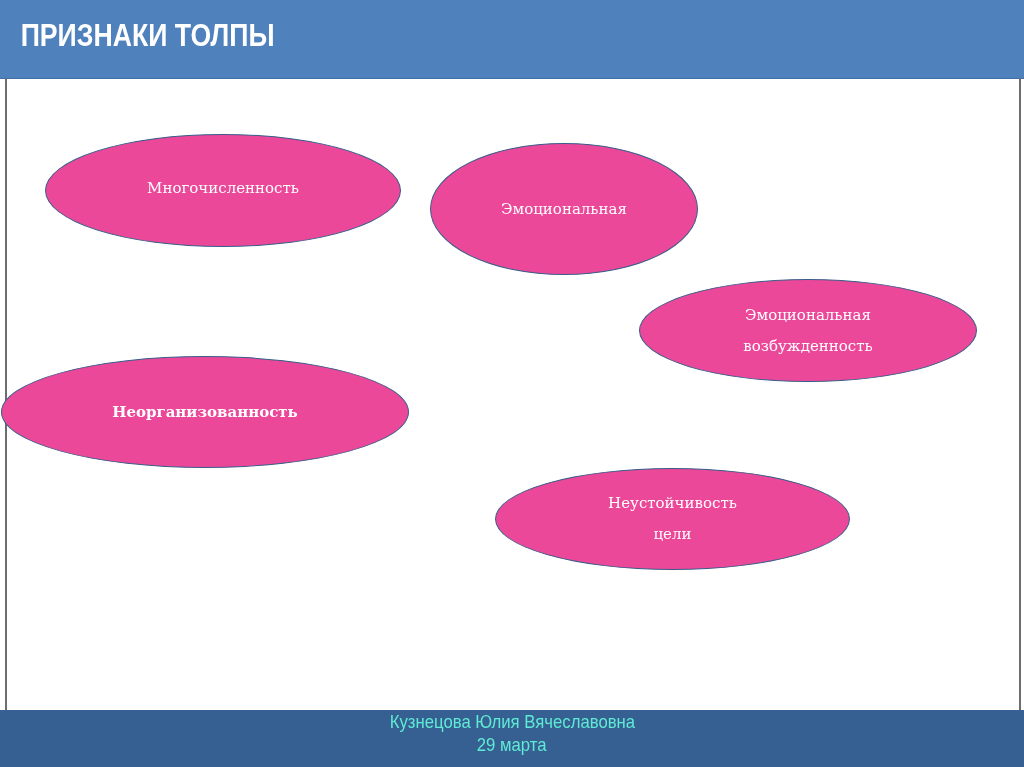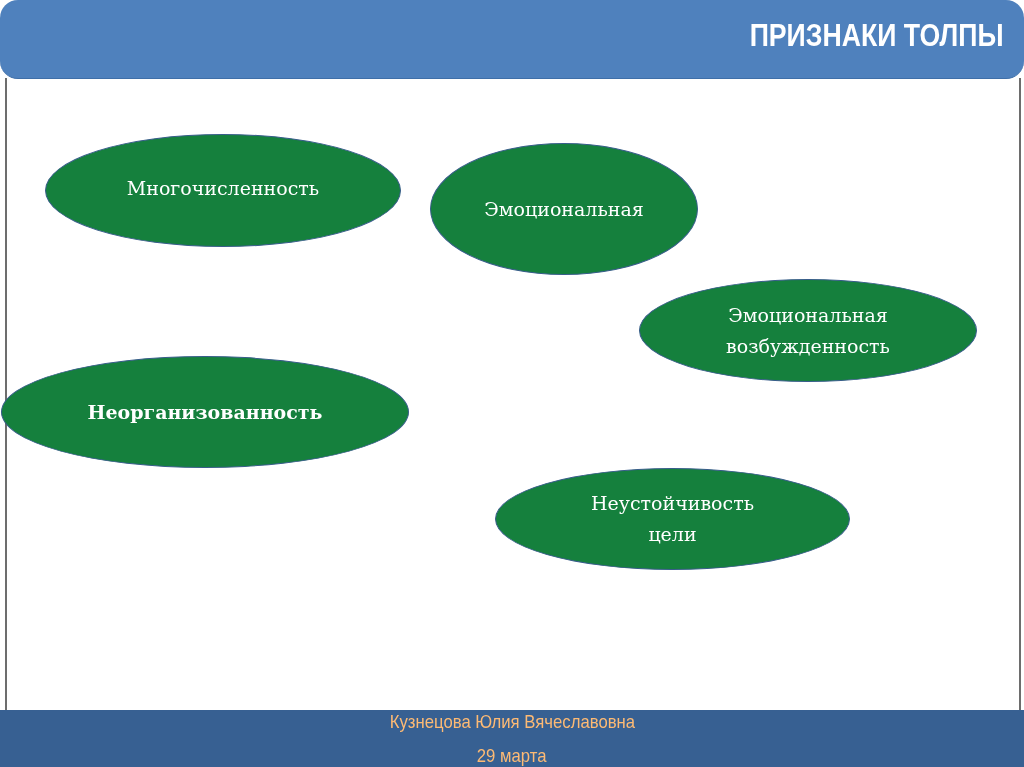--- a/index.html
+++ b/index.html
@@ -5,59 +5,59 @@
     html, body { margin: 0; padding: 0; }
     body {
       width: 1024px; height: 767px; position: relative; overflow: hidden;
       background: #ffffff;
       font-family: "Liberation Sans", sans-serif;
     }
     .header {
       position: absolute; left: 0; top: 0; width: 1024px; height: 78px;
       background: #4f81bd;
       border-bottom: 1px solid #3f6fa8;
-      display: flex; align-items: center; justify-content: flex-end; border-radius: 18px;
+      display: flex; align-items: center; justify-content: flex-start;
     }
     .header-title {
       color: #ffffff; font-weight: bold; font-size: 31px;
       font-family: "Liberation Sans", sans-serif;
       letter-spacing: 0px;
       margin-top: -6px;
       transform: scaleX(0.86);
     }
     .frame-left {
       position: absolute; left: 5px; top: 78px; width: 2px; height: 632px;
       background: #6d6d6d;
     }
     .frame-right {
       position: absolute; left: 1019px; top: 78px; width: 2px; height: 632px;
       background: #6d6d6d;
     }
     .footer {
       position: absolute; left: 0; top: 710px; width: 1024px; height: 57px;
       background: #376092;
-      display: flex; flex-direction: column; align-items: center; justify-content: space-between;
-      color: #fdba74;
+      display: flex; flex-direction: column; align-items: center; justify-content: flex-start;
+      color: #5eead4;
     }
     .footer-line {
       font-family: "Liberation Sans", sans-serif;
       font-size: 19px; line-height: 23px;
       transform: scaleX(0.88);
     }
     .ellipse {
       position: absolute;
-      background: #15803d;
+      background: #ec4899;
       border: 1.5px solid #385d8a;
       border-radius: 50%;
       box-sizing: border-box;
       display: flex; align-items: center; justify-content: center;
       text-align: center;
       color: #ffffff;
       font-family: "DejaVu Serif", "Liberation Serif", serif;
-      font-size: 19px; line-height: 31px;
+      font-size: 15px; line-height: 31px;
     }
     .ellipse span { display: block; white-space: pre-line; }
   </style>
 </head>
 <body>
 
 <div class="header">
   <div class="header-title">ПРИЗНАКИ ТОЛПЫ</div>
 </div>
 

